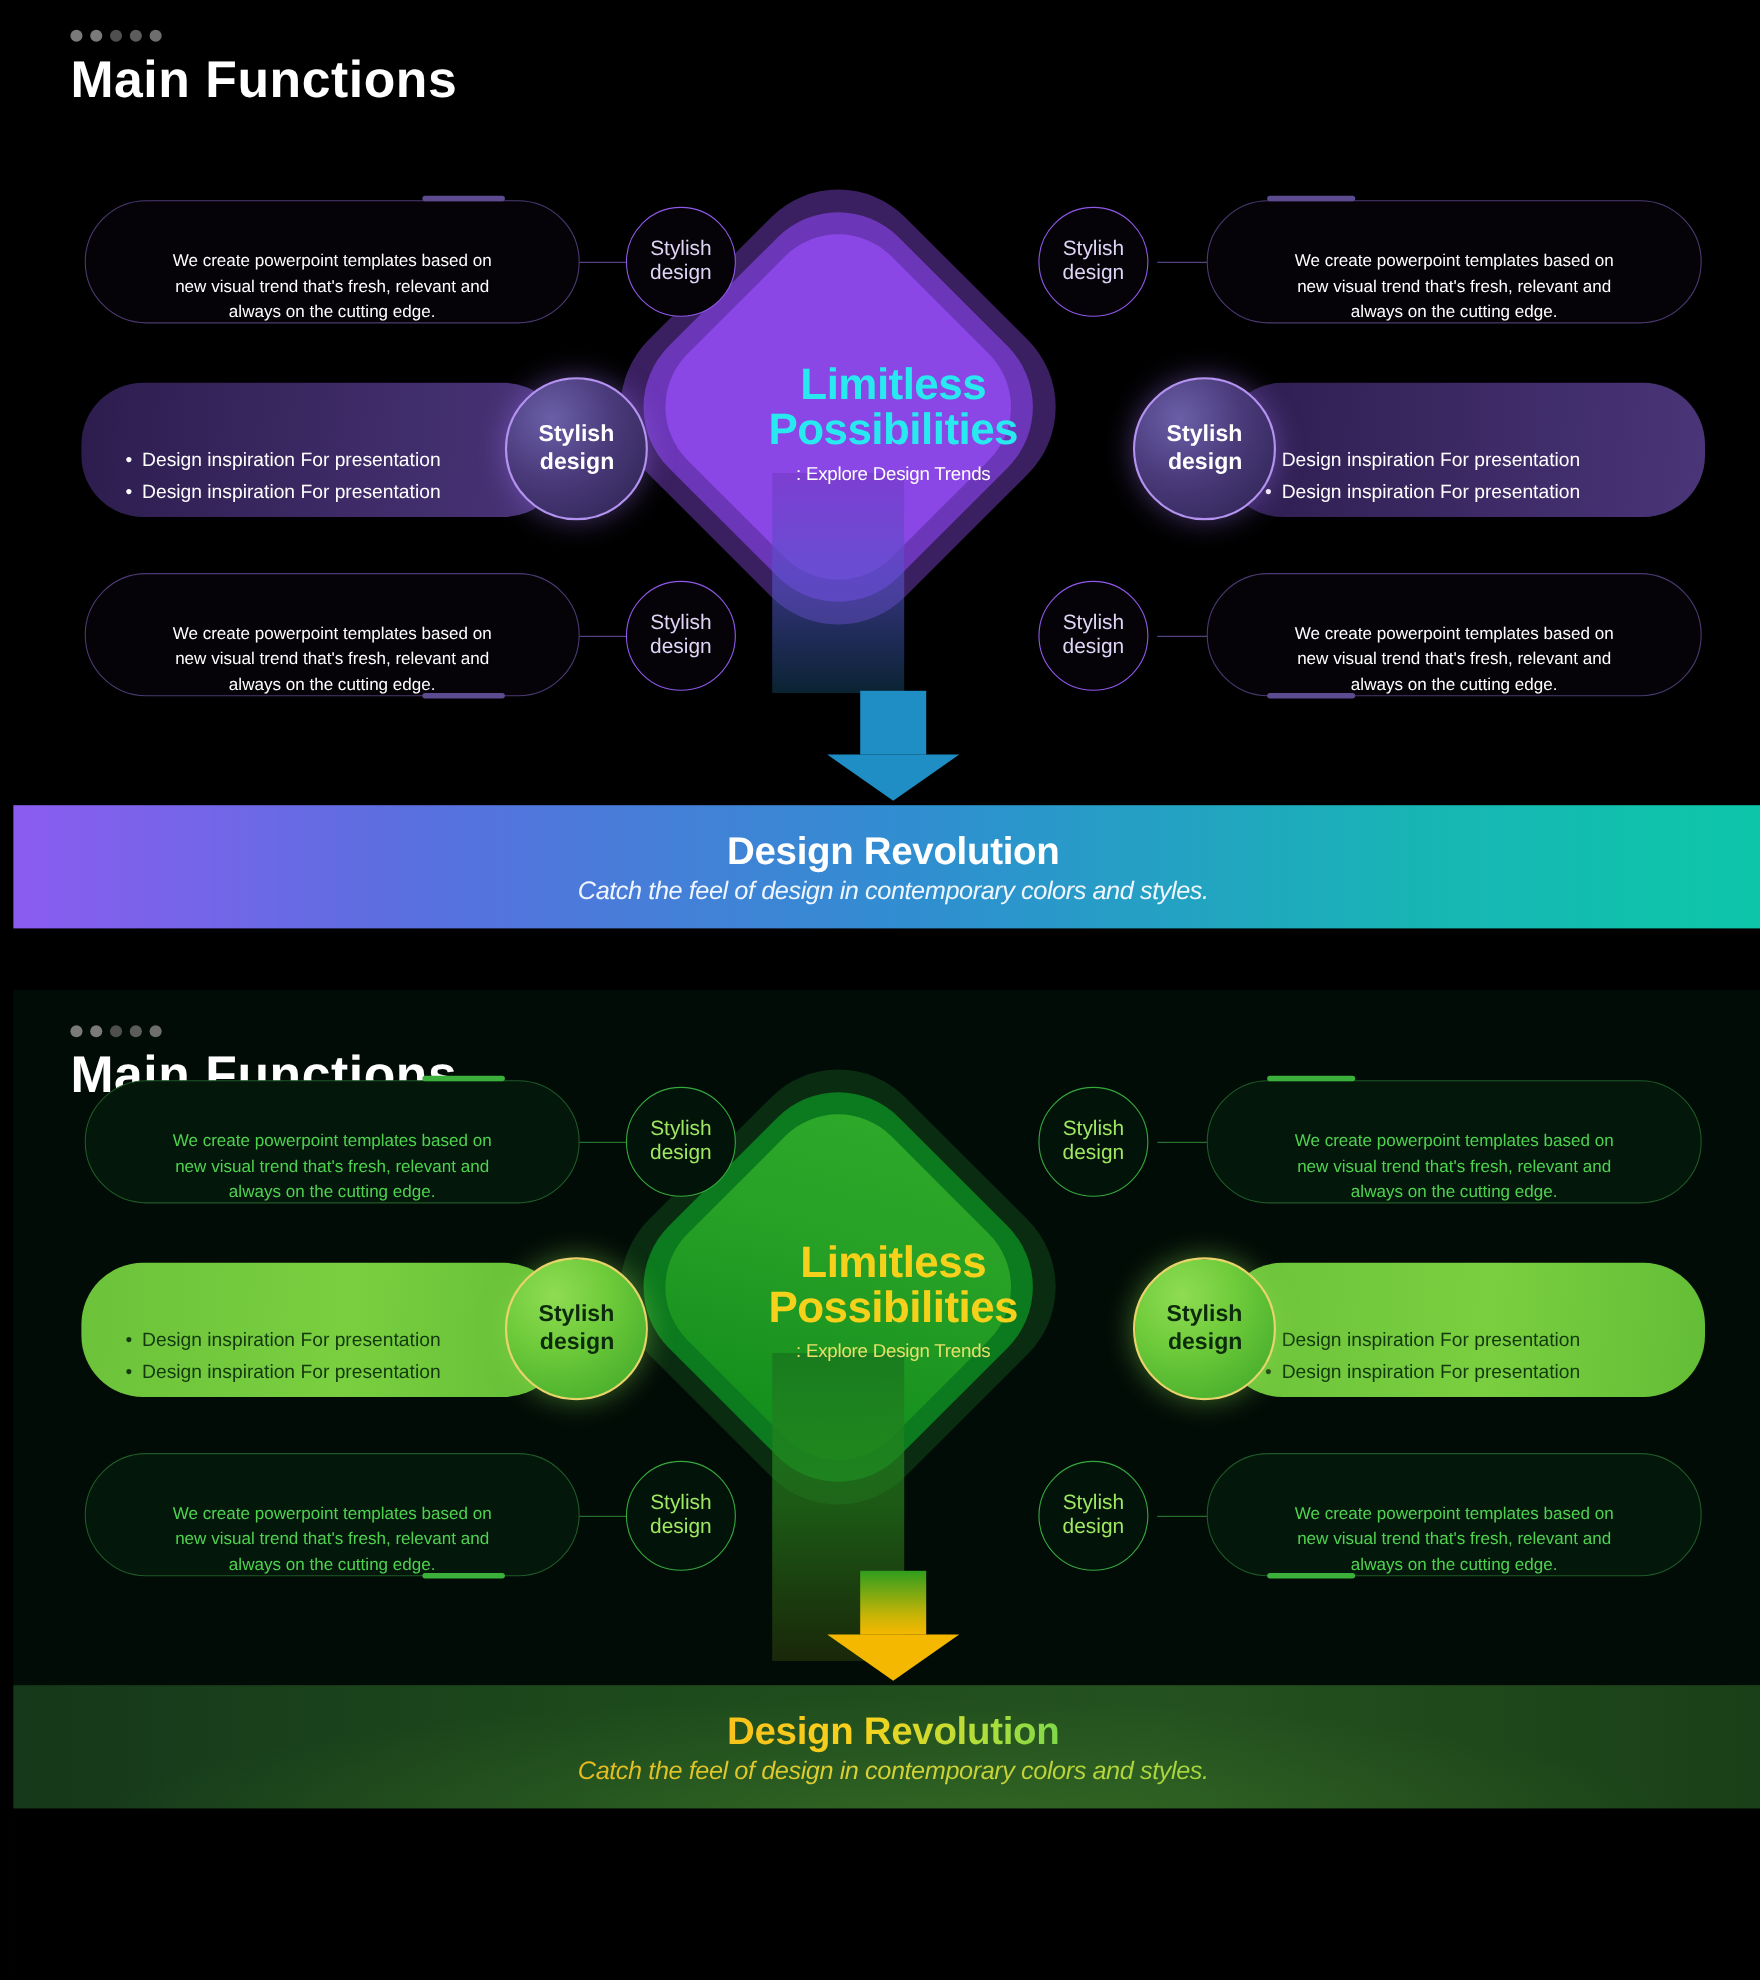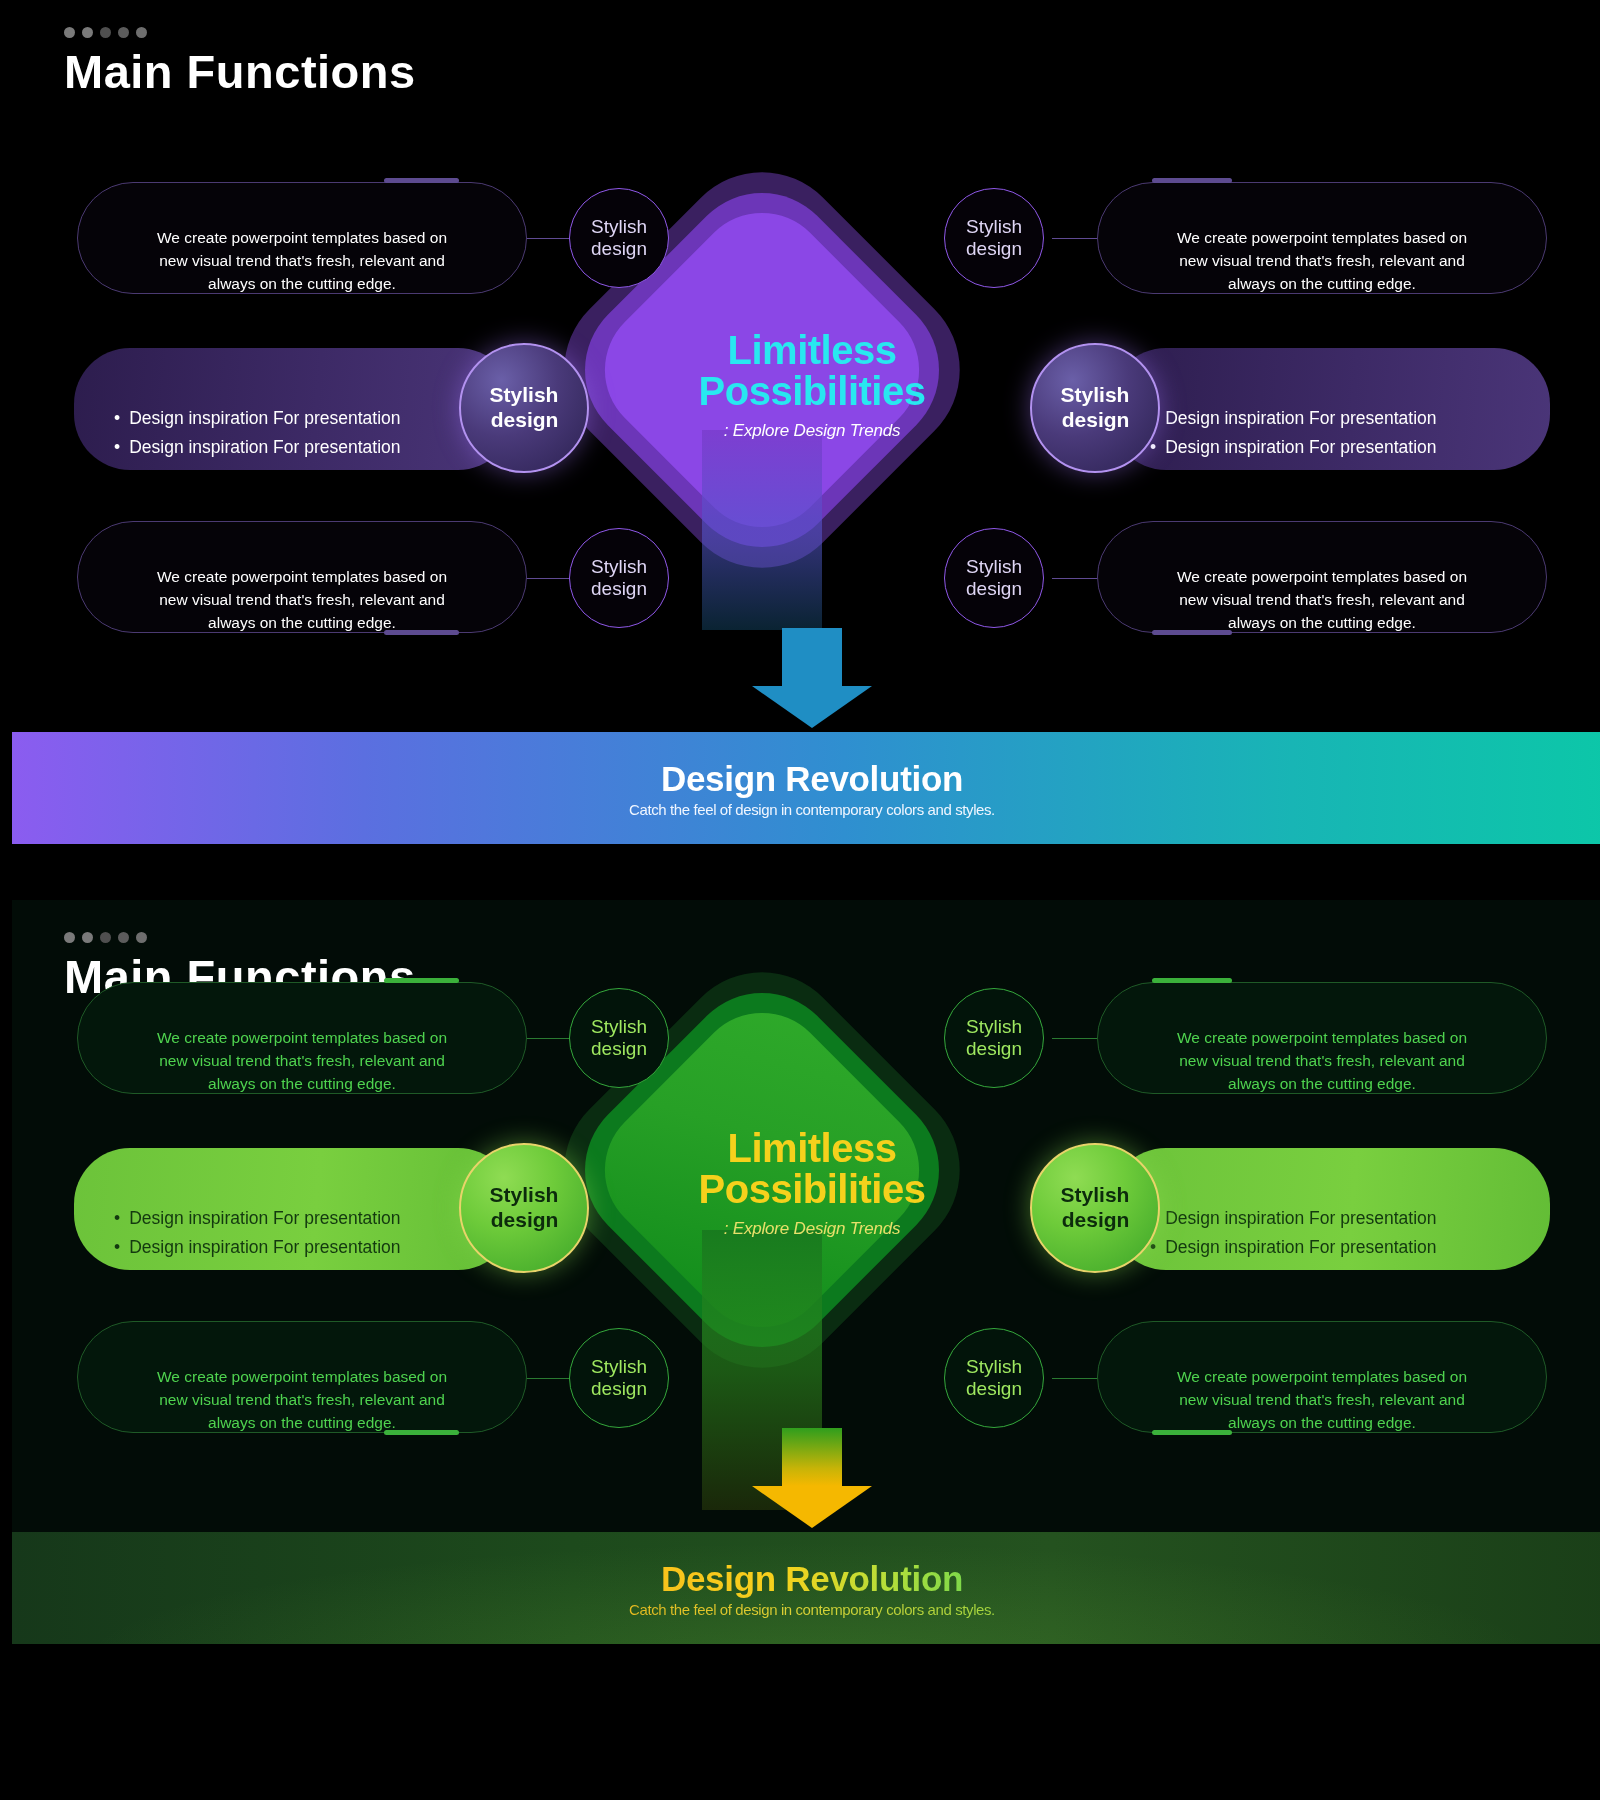--- a/index.html
+++ b/index.html
@@ -51,21 +51,21 @@
   
   .g-outer { background: #0a2c11; }
   .g-mid   { background: #0c7a1e; }
   .g-inner { background: linear-gradient(150deg,#2faa2a 0%, #27a026 40%, #0f8a1a 100%); }
 
   .center-text { position: absolute; width: 360px; text-align: center; z-index: 8; }
   .center-title {
     font-size: 40px; font-weight: 700; line-height: 1.02;
     letter-spacing: -0.5px;
   }
-  .center-sub { font-size: 17px; margin-top: 9px; letter-spacing: -0.2px; font-style: italic; }
+  .center-sub { font-size: 17px; margin-top: 9px; letter-spacing: -0.2px; }
   .ct-purple { color: #28e8f0; }
   .cs-purple { color: #ffffff; }
   .ct-green  { color: #f5d11c; }
   .cs-green  { color: #e8e06a; }
 
   
   .stem { position: absolute; z-index: 1; }
   .stem-p { background: linear-gradient(180deg, rgba(124,62,208,0.95) 0%, rgba(86,80,200,0.65) 45%, rgba(40,140,200,0.25) 100%); }
   .stem-g { background: linear-gradient(180deg, rgba(24,122,30,0.95) 0%, rgba(45,140,30,0.6) 50%, rgba(120,150,20,0.2) 100%); }
 
@@ -132,21 +132,21 @@
 
   .connector { position: absolute; height: 1.4px; z-index: 3; }
   .connector-p { background: #5f4a92; }
   .connector-g { background: #2a7a31; }
 
   
   .banner { position: absolute; left: 0; width: 1600px; z-index: 10; display: flex; flex-direction: column; align-items: center; justify-content: center; }
   .banner-p { background: linear-gradient(90deg, #8b5cf0 0%, #5b6fe0 22%, #2f8fd0 52%, #18b5b5 80%, #0cc7a8 100%); }
   .banner-g { background: linear-gradient(90deg, #16381a 0%, #1d4a1c 35%, #24521f 65%, #1a3f18 100%); }
   .banner-title { font-size: 35px; font-weight: 700; letter-spacing: -0.3px; }
-  .banner-sub { font-size: 15px; letter-spacing: -0.4px; margin-top: 2px; }
+  .banner-sub { font-size: 23px; letter-spacing: -0.4px; margin-top: 2px; font-style: italic; }
   .bt-p { color: #ffffff; }
   .bs-p { color: #f0f6ff; }
   .bt-g {
     background: linear-gradient(90deg, #ffc21a 0%, #ffd21a 40%, #b9e03a 75%, #7fd94a 100%);
     -webkit-background-clip: text; background-clip: text; color: transparent;
   }
   .bs-g {
     background: linear-gradient(90deg, #f2b91c 0%, #e8d234 45%, #a8d83e 100%);
     -webkit-background-clip: text; background-clip: text; color: transparent;
   }

